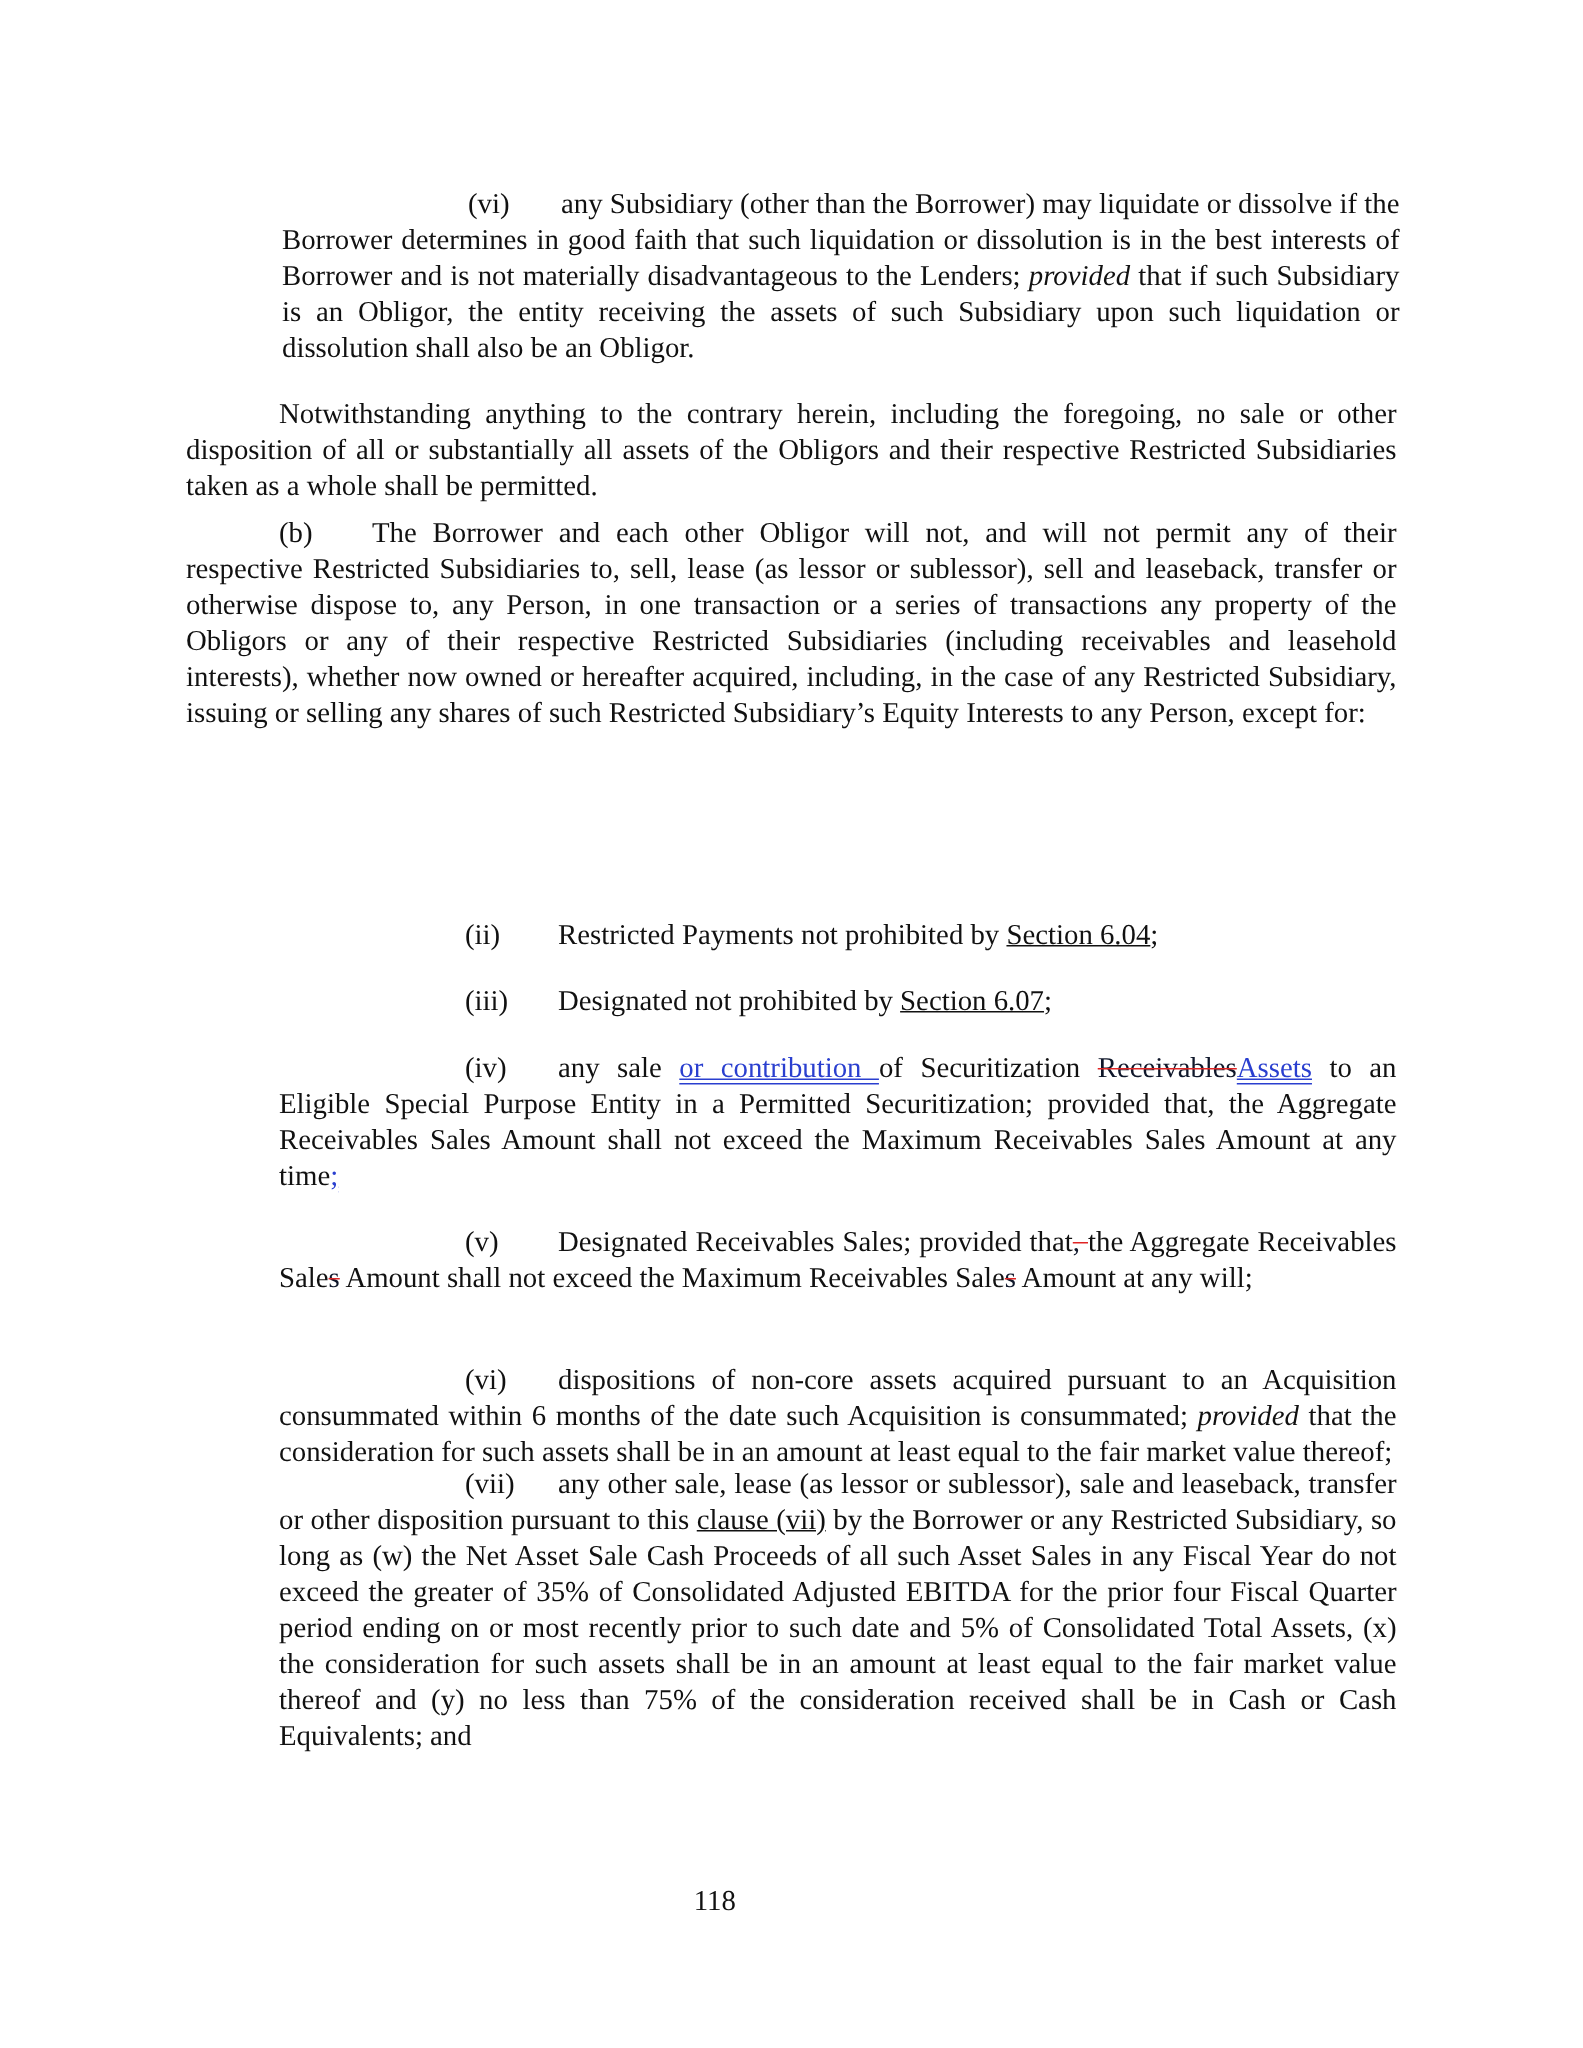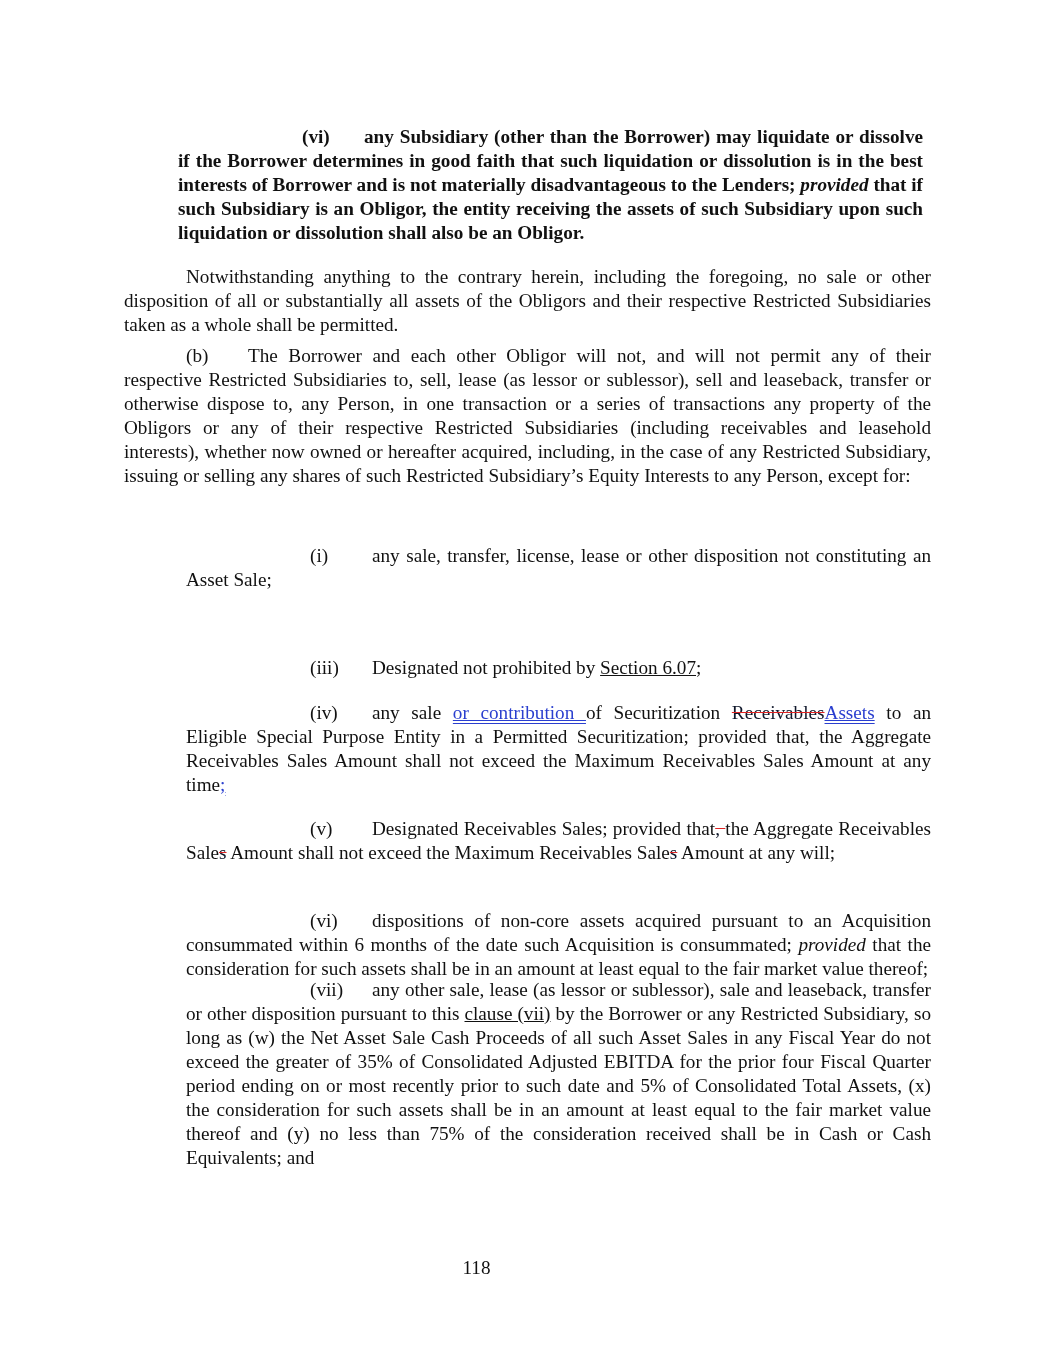--- a/index.html
+++ b/index.html
@@ -11,36 +11,36 @@
   .ins { color: #2a3fcf; text-decoration: underline; text-decoration-style: double; text-decoration-color: #2a3fcf; }
   .del { color: #0f172a; text-decoration: line-through; text-decoration-color: #e02424; }
   .ul { text-decoration: underline; }
   .num { position: absolute; left: 0; width: 953px; text-align: center; top: 1256px; }
 </style>
 </head>
 <body>
 
 <div class="page">
 
-  <p class="p" style="left:178px; top:125px; width:745px;font-weight:bold;">
+  <p class="p" style="left:188px; top:125px; width:745px;">
     <span class="ind" style="width:124px;"></span><span class="ind" style="width:62px;">(vi)</span><span>any Subsidiary (other than the Borrower) may liquidate or dissolve if the Borrower determines in good faith that such liquidation or dissolution is in the best interests of Borrower and is not materially disadvantageous to the Lenders; </span><i>provided</i><span> that if such Subsidiary is an Obligor, the entity receiving the assets of such Subsidiary upon such liquidation or dissolution shall also be an Obligor.</span>
   </p>
 
   <p class="p" style="left:124px; top:265px; width:807px;">
     <span class="ind" style="width:62px;"></span><span>Notwithstanding anything to the contrary herein, including the foregoing, no sale or other disposition of all or substantially all assets of the Obligors and their respective Restricted Subsidiaries taken as a whole shall be permitted.</span>
   </p>
 
   <p class="p" style="left:124px; top:344px; width:807px;">
     <span class="ind" style="width:62px;"></span><span class="ind" style="width:62px;">(b)</span><span>The Borrower and each other Obligor will not, and will not permit any of their respective Restricted Subsidiaries to, sell, lease (as lessor or sublessor), sell and leaseback, transfer or otherwise dispose to, any Person, in one transaction or a series of transactions any property of the Obligors or any of their respective Restricted Subsidiaries (including receivables and leasehold interests), whether now owned or hereafter acquired, including, in the case of any Restricted Subsidiary, issuing or selling any shares of such Restricted Subsidiary’s Equity Interests to any Person, except for:</span>
   </p>
 
-  <p class="p" style="left:186px; top:544px; width:745px;">
-    <span class="ind" style="width:124px;"></span><span class="ind" style="width:62px;">(i)</span><span>any sale, transfer, license, lease or other disposition not constituting an Asset Sale;</span>
+
+  <p class="p" style="left:186px; top:612px; width:745px;">
+    <span class="ind" style="width:124px;"></span><span class="ind" style="width:62px;">(ii)</span><span>Restricted Payments not prohibited by </span><span class="ul">Section 6.04</span><span>;</span>
   </p>
-
 
   <p class="p" style="left:186px; top:656px; width:745px;">
     <span class="ind" style="width:124px;"></span><span class="ind" style="width:62px;">(iii)</span><span>Designated not prohibited by </span><span class="ul">Section 6.07</span><span>;</span>
   </p>
 
   <p class="p" style="left:186px; top:701px; width:745px;">
     <span class="ind" style="width:124px;"></span><span class="ind" style="width:62px;">(iv)</span><span>any sale </span><span class="ins">or contribution </span><span>of Securitization </span><span class="del">Receivables</span><span class="ins">Assets</span><span> to an Eligible Special Purpose Entity in a Permitted Securitization; provided that, the Aggregate Receivables Sales Amount shall not exceed the Maximum Receivables Sales Amount at any time</span><span class="ins">;</span>
   </p>
 
   <p class="p" style="left:186px; top:817px; width:745px;">

